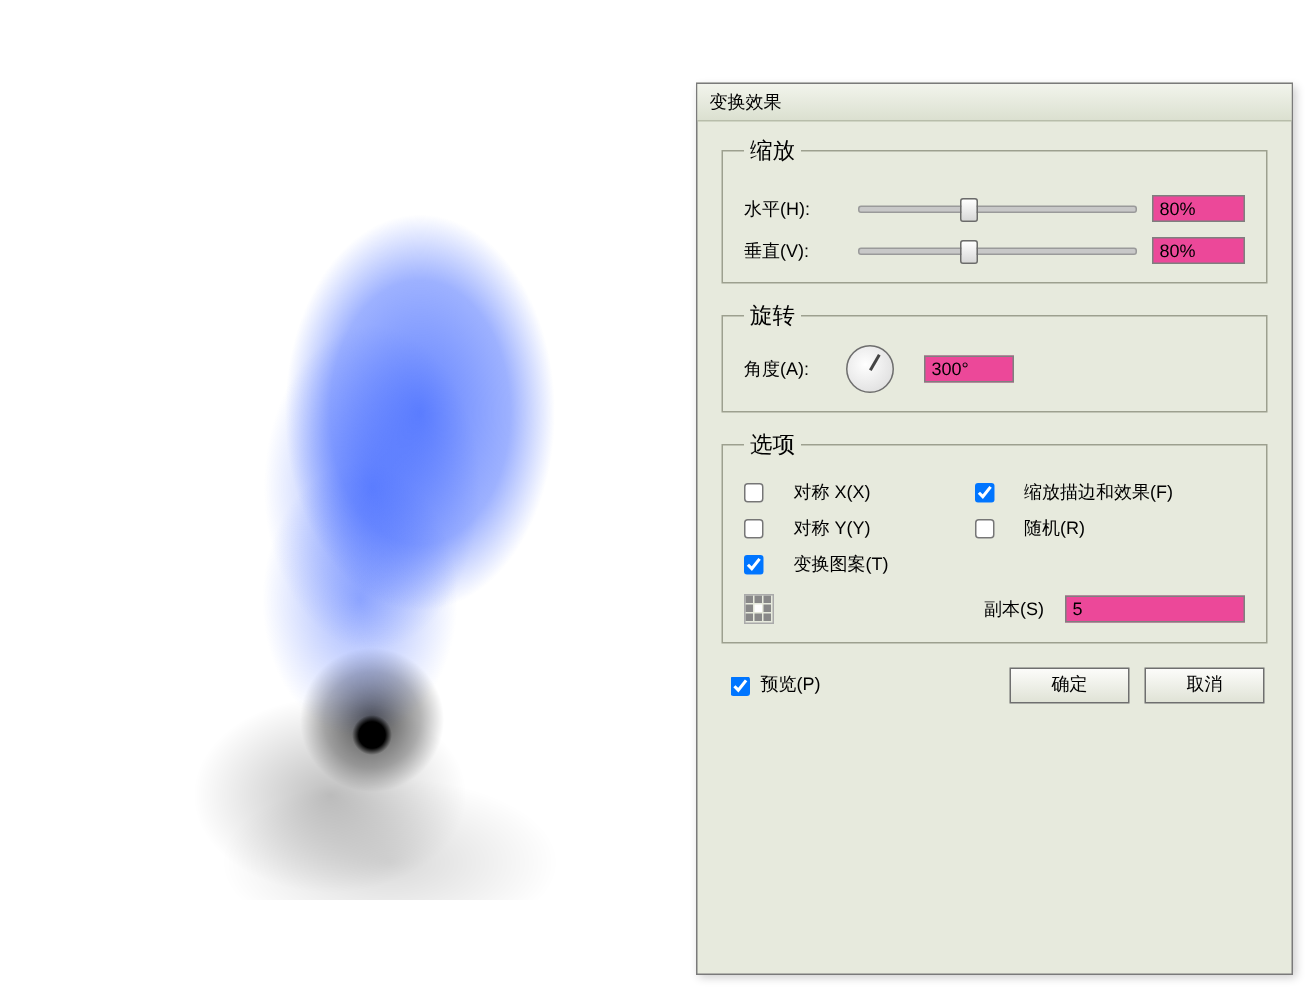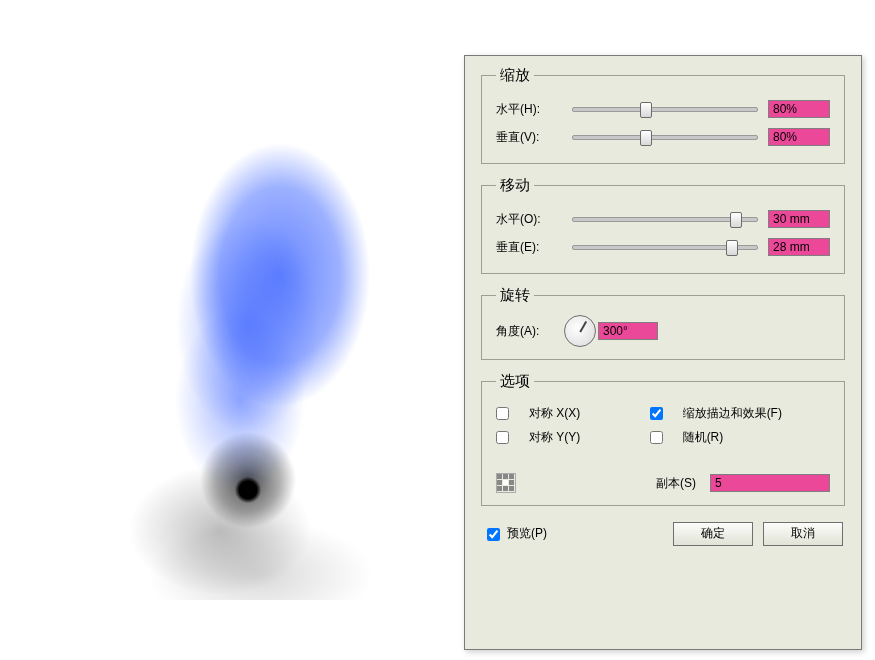--- a/index.html
+++ b/index.html
@@ -11,33 +11,33 @@
   radial-gradient(ellipse 100px 140px at 50% 60%, rgba(60,100,255,0.5) 0%, transparent 65%),
   radial-gradient(ellipse 80px 80px at 52% 76%, rgba(0,0,0,0.7) 0%, rgba(0,0,0,0.3) 40%, transparent 60%),
   radial-gradient(ellipse 140px 100px at 45% 86%, rgba(0,0,0,0.25) 0%, transparent 65%),
   radial-gradient(ellipse 160px 80px at 55% 95%, rgba(0,0,0,0.15) 0%, transparent 70%);
   filter:blur(.3px)}
 .dialog{position:absolute;left:464px;top:55px;width:396px;height:593px;border:1px solid #7a7a7a;background:#e7eadd;box-shadow:2px 2px 6px rgba(0,0,0,.2)}
 .titlebar{height:24px;line-height:24px;padding:0 8px;background:linear-gradient(#f2f4ec,#dbe0d0);border-bottom:1px solid #b8bdaa;font-size:12px}
 .body{padding:10px 16px 12px}
 fieldset{border:1px solid #9da08f;margin:0 0 12px;padding:10px 14px 12px;position:relative}
 legend{padding:0 4px;font-size:15px}
-.row{display:flex;align-items:center;height:28px}
+.row{display:flex;align-items:flex-end;height:28px}
 .lbl{width:66px;white-space:nowrap}
 .slider-wrap{flex:1;position:relative;height:18px;margin:0 10px}
 .rail{position:absolute;left:0;right:0;top:7px;height:3px;background:#c8c8c8;border:1px solid #9a9a9a;border-radius:2px}
 .thumb{position:absolute;top:2px;width:10px;height:14px;background:linear-gradient(#fff,#d8d8d8);border:1px solid #6b6b6b;border-radius:2px;transform:translateX(-50%)}
 .val{width:62px;height:18px;border:1px solid #7f7f7f;background:#ec4899;font:12px/18px Arial;padding:0 4px;box-sizing:border-box}
 .angle-row{display:flex;align-items:center;gap:2px}
 .dial{width:30px;height:30px;border:1px solid #6e6e6e;border-radius:50%;background:radial-gradient(circle at 40% 40%,#fff,#d8d8d8);position:relative}
 .dial::after{content:"";position:absolute;left:50%;top:50%;width:12px;height:1.5px;background:#444;transform-origin:0 50%;transform:rotate(-60deg)}
 .opts{display:flex;flex-wrap:wrap}
 .opt{width:46%;display:flex;align-items:center;height:24px;gap:20px}
 .opt input{margin:0}
-.copies-row{display:flex;align-items:center;gap:14px;margin-top:24px}
+.copies-row{display:flex;align-items:center;gap:14px;margin-top:8px}
 .grid-icon{width:18px;height:18px;background:
   linear-gradient(#888,#888) 0 0/5px 5px no-repeat,
   linear-gradient(#888,#888) 6px 0/5px 5px no-repeat,
   linear-gradient(#888,#888) 12px 0/5px 5px no-repeat,
   linear-gradient(#888,#888) 0 6px/5px 5px no-repeat,
   linear-gradient(#fff,#fff) 6px 6px/5px 5px no-repeat,
   linear-gradient(#888,#888) 12px 6px/5px 5px no-repeat,
   linear-gradient(#888,#888) 0 12px/5px 5px no-repeat,
   linear-gradient(#888,#888) 6px 12px/5px 5px no-repeat,
   linear-gradient(#888,#888) 12px 12px/5px 5px no-repeat;
@@ -47,20 +47,21 @@
 .btn{width:78px;height:22px;border:1px solid #6f6f6f;background:linear-gradient(#fcfcfa,#e0e3d6);font:12px/20px "Microsoft YaHei";text-align:center;cursor:pointer}
 </style>
 </head>
 <body>
 
 <div class="canvas-area">
   <div class="spiral"></div>
 </div>
 
 <div class="dialog">
+  <div class="titlebar">变换效果</div>
   <div class="body">
 
     <fieldset>
       <legend>缩放</legend>
       <div class="row">
         <span class="lbl">水平(H):</span>
         <div class="slider-wrap">
           <div class="rail"></div>
             <div class="thumb" style="left:40%"></div>
         </div>
@@ -69,46 +70,27 @@
       <div class="row">
         <span class="lbl">垂直(V):</span>
         <div class="slider-wrap">
           <div class="rail"></div>
             <div class="thumb" style="left:40%"></div>
         </div>
         <input class="val" value="80%" style="">
       </div>
     </fieldset>
 
-    <fieldset>
-      <legend>移动</legend>
-      <div class="row">
-        <span class="lbl">水平(O):</span>
-        <div class="slider-wrap">
-          <div class="rail"></div>
-            <div class="thumb" style="left:88%"></div>
-        </div>
-        <input class="val" value="30 mm" style="">
-      </div>
-      <div class="row">
-        <span class="lbl">垂直(E):</span>
-        <div class="slider-wrap">
-          <div class="rail"></div>
-            <div class="thumb" style="left:86%"></div>
-        </div>
-        <input class="val" value="28 mm" style="">
-      </div>
-    </fieldset>
 
     <fieldset>
       <legend>旋转</legend>
       <div class="angle-row">
         <span class="lbl">角度(A):</span>
         <div class="dial"></div>
-        <input class="val" style="width: 60px;" value="300°">
+        <input class="val" style="width: 60px; margin-left: 18px;" value="300°">
       </div>
     </fieldset>
 
     <fieldset>
       <legend>选项</legend>
       <div class="opts">
         <label class="opt">
           <input type="checkbox" style="">
           <span>对称 X(X)</span>
         </label>
@@ -116,20 +98,24 @@
           <input type="checkbox" checked="" style="">
           <span>缩放描边和效果(F)</span>
         </label>
         <label class="opt">
           <input type="checkbox" style="">
           <span>对称 Y(Y)</span>
         </label>
         <label class="opt">
           <input type="checkbox" style="">
           <span>随机(R)</span>
+        </label>
+        <label class="opt" style="width:54%">
+          <input type="checkbox" checked="" style="">
+          <span>变换图案(T)</span>
         </label>
       </div>
       <div class="copies-row">
         <span class="grid-icon"></span>
         <span style="flex:1"></span>
         <span>副本(S)</span>
         <input class="val" style="width: 120px;" value="5">
       </div>
     </fieldset>
 

